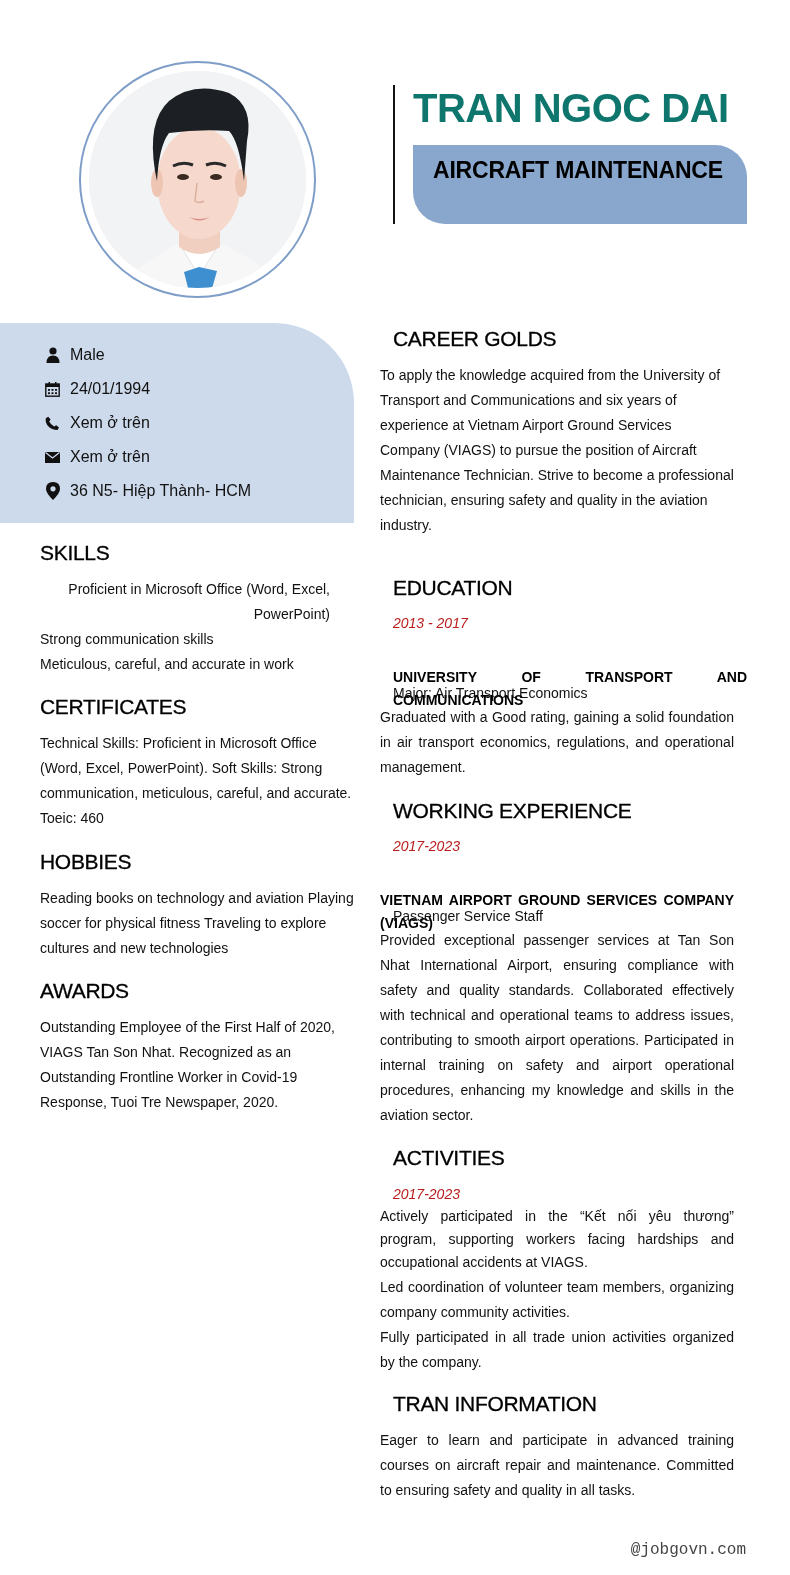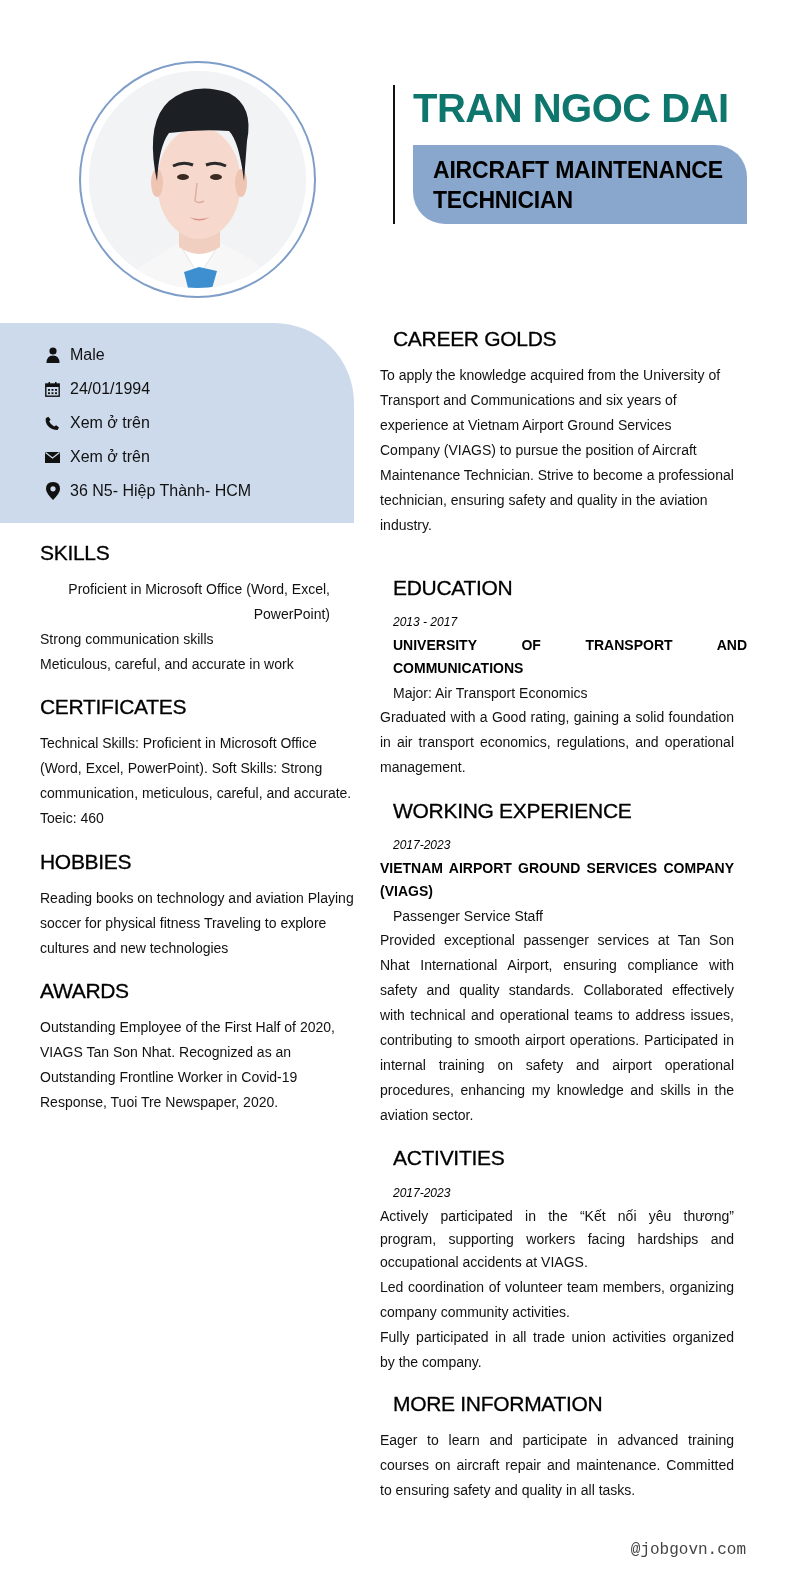--- a/index.html
+++ b/index.html
@@ -34,22 +34,22 @@
     .info-row { position: absolute; left: 44px; height: 22px; display: flex; align-items: center; }
     .info-row .icon { width: 17px; height: 17px; display: inline-flex; align-items: center; justify-content: center; margin-right: 9px; }
     .info-row .text { font-size: 16px; color: #111; white-space: nowrap; }
 
     
     .h2 { position: absolute; font-size: 21px; font-weight: normal; color: #000; letter-spacing: -0.3px; white-space: nowrap; -webkit-text-stroke: 0.3px #000; }
     .p { position: absolute; font-size: 14px; line-height: 25px; color: #111; }
     .left-col { left: 40px; width: 318px; }
     .right-col { left: 380px; width: 354px; }
     .justify { text-align: justify; }
-    .date { position: absolute; font-size: 12px; font-style: italic; color: #000000; }
-    .org { position: absolute; font-size: 14px; font-weight: bold; line-height: 23px; color: #000; text-align: justify; text-align-last: left; }
+    .date { position: absolute; font-size: 14px; font-style: italic; color: #b91c1c; }
+    .org { position: absolute; font-size: 14px; font-weight: bold; line-height: 23px; color: #000; text-align: justify; text-align-last: left; margin-top: 32px; }
     .org.spread { text-align-last: justify; }
     .role { position: absolute; font-size: 14px; color: #111; }
     .footer { position: absolute; right: 44px; top: 1541px; font-family: "Liberation Mono", monospace; font-size: 16px; color: #444; }
   </style>
 </head>
 <body>
 
 <div class="avatar-ring">
   <div class="avatar-photo">
     <svg width="221" height="221" viewBox="0 0 221 221">
@@ -76,21 +76,20 @@
       <path d="M108 112 L106 130 Q110 133 115 130" stroke="#dcb0a0" stroke-width="1.5" fill="none"></path>
       <path d="M100 146 Q110 150 121 146 Q110 153 100 146 Z" fill="#d98e88"></path>
     </svg>
   </div>
 </div>
 
 <div class="header-rule"></div>
 <div class="name">TRAN NGOC DAI</div>
 <div class="title-box">
   <span>AIRCRAFT MAINTENANCE</span>
-  <span>TECHNICIAN</span>
 </div>
 
 <div class="info-panel"></div>
 
 <div class="info-row" style="top:344px;">
   <span class="icon">
     <svg width="14" height="16" viewBox="0 0 14 16">
         <circle cx="7" cy="4" r="3.6" fill="#111"></circle>
         <path d="M0.5 16 Q0.5 8.5 7 8.5 Q13.5 8.5 13.5 16 Z" fill="#111"></path>
       </svg>
@@ -177,16 +176,16 @@
 <div class="p right-col justify" style="top:928px;">Provided exceptional passenger services at Tan Son Nhat International Airport, ensuring compliance with safety and quality standards. Collaborated effectively with technical and operational teams to address issues, contributing to smooth airport operations. Participated in internal training on safety and airport operational procedures, enhancing my knowledge and skills in the aviation sector.</div>
 
 <div class="h2" style="left:393px; top:1146px;">ACTIVITIES</div>
 <div class="date" style="left:393px; top:1186px;">2017-2023</div>
 <div class="right-col" style="position:absolute; top:1205px; font-size:14px; color:#111;">
   <div style="line-height:23px; text-align:justify;">Actively participated in the “Kết nối yêu thương” program, supporting workers facing hardships and occupational accidents at VIAGS.</div>
   <div style="line-height:25px; text-align:justify; margin-top:1px;">Led coordination of volunteer team members, organizing company community activities.</div>
   <div style="line-height:25px; text-align:justify;">Fully participated in all trade union activities organized by the company.</div>
 </div>
 
-<div class="h2" style="left:393px; top:1392px;">MORE INFORMATION</div>
+<div class="h2" style="left:393px; top:1392px;">TRAN INFORMATION</div>
 <div class="p right-col justify" style="top:1428px;">Eager to learn and participate in advanced training courses on aircraft repair and maintenance. Committed to ensuring safety and quality in all tasks.</div>
 
 <div class="footer">@jobgovn.com</div>
 
 </body></html>

